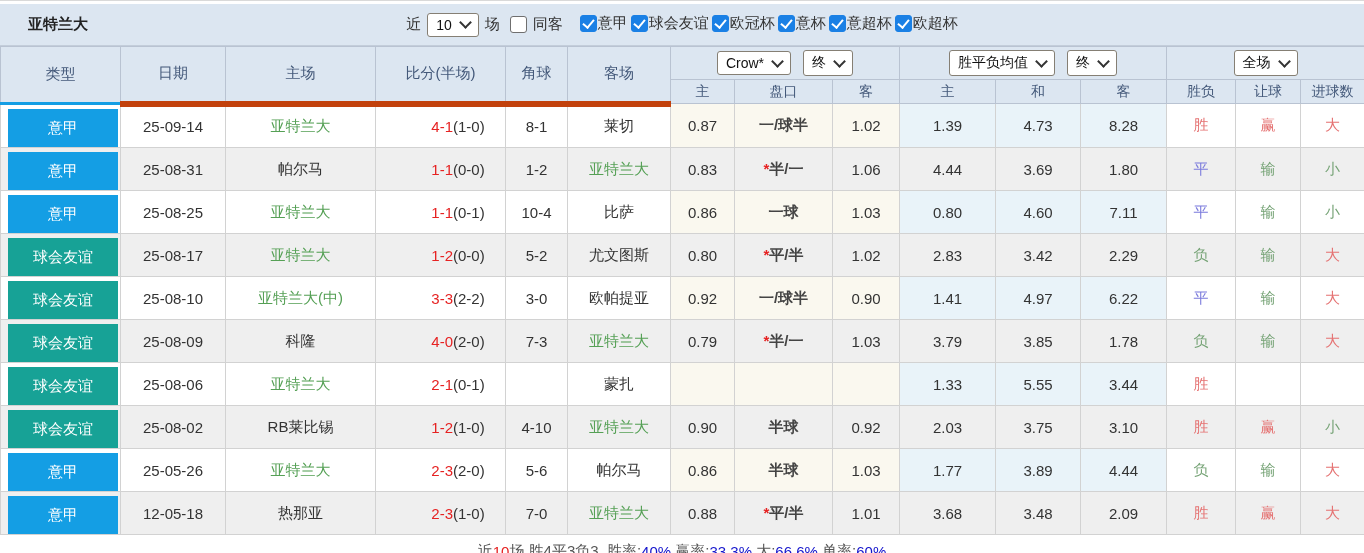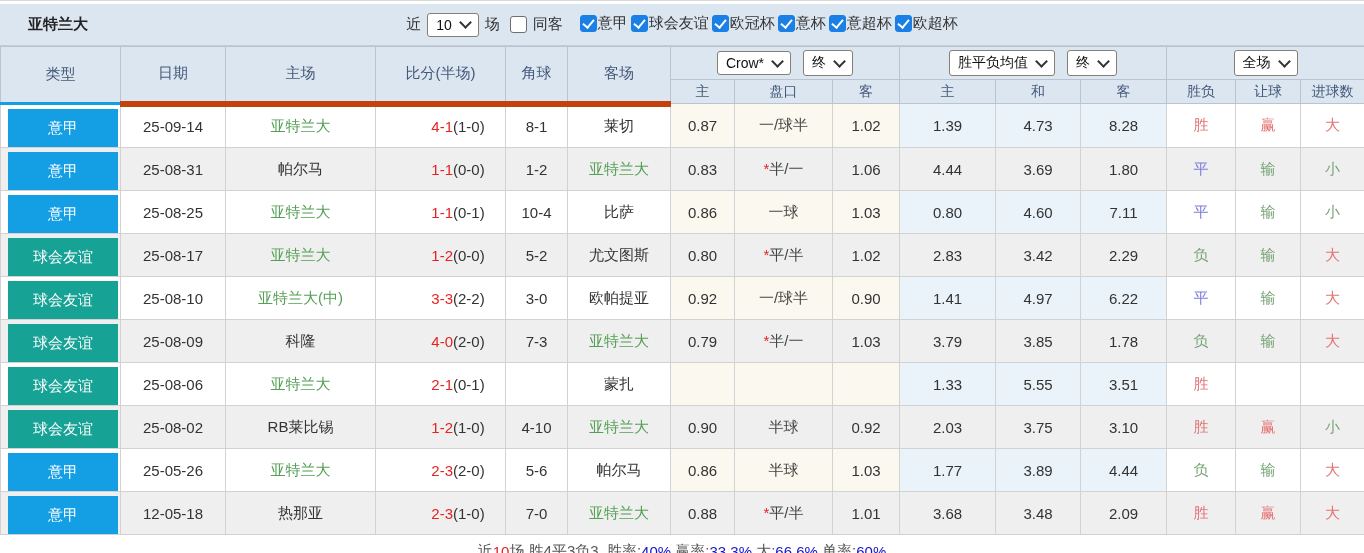--- a/index.html
+++ b/index.html
@@ -40,21 +40,21 @@
   tbody tr.even td{background:#efefef;}
   tbody td.odds{background:var(--odds-bg);}
   tbody td.avg{background:var(--avg-bg);}
   tbody td.type-cell{background:#fff;padding:2px 2px 0 7px;vertical-align:bottom;}
   .badge{height:38px;display:flex;align-items:center;justify-content:center;
          color:#fff;font-size:15px;}
   .badge.league{background:var(--league-badge);}
   .badge.friendly{background:var(--friendly-badge);}
   td.team.hl{color:var(--team-highlight);}
   .ft{color:var(--score-red);margin-left:35px;} .ht{color:#333;}
-  td.hcap{color:#444;} .star{color:var(--score-red);}
+  td.hcap{color:#444;font-weight:bold;} .star{color:var(--score-red);}
   td.res.c-r{color:var(--result-red);} td.res.c-b{color:var(--result-blue);}
   td.res.c-g{color:var(--result-green);}
   
   .footer{height:32px;display:flex;align-items:center;justify-content:center;
           font-size:15px;white-space:pre;}
   .f-dark{color:#555;} .f-red{color:var(--score-red);} .f-blue{color:var(--footer-blue);}
 </style>
 </head>
 <body>
 
@@ -287,21 +287,21 @@
           <td>25-08-06</td>
           <td class="team hl">亚特兰大</td>
           <td><span class="ft">2-1</span><span class="ht">(0-1)</span></td>
           <td></td>
           <td class="team ">蒙扎</td>
           <td class="odds"></td>
           <td class="odds hcap"></td>
           <td class="odds"></td>
           <td class="avg">1.33</td>
           <td class="avg">5.55</td>
-          <td class="avg">3.51</td>
+          <td class="avg">3.44</td>
           <td class="res c-r">胜</td>
           <td class="res "></td>
           <td class="res "></td>
         </tr>
         <tr class="even">
           <td class="type-cell">
             <div class="badge friendly">球会友谊</div>
           </td>
           <td>25-08-02</td>
           <td class="team ">RB莱比锡</td>

